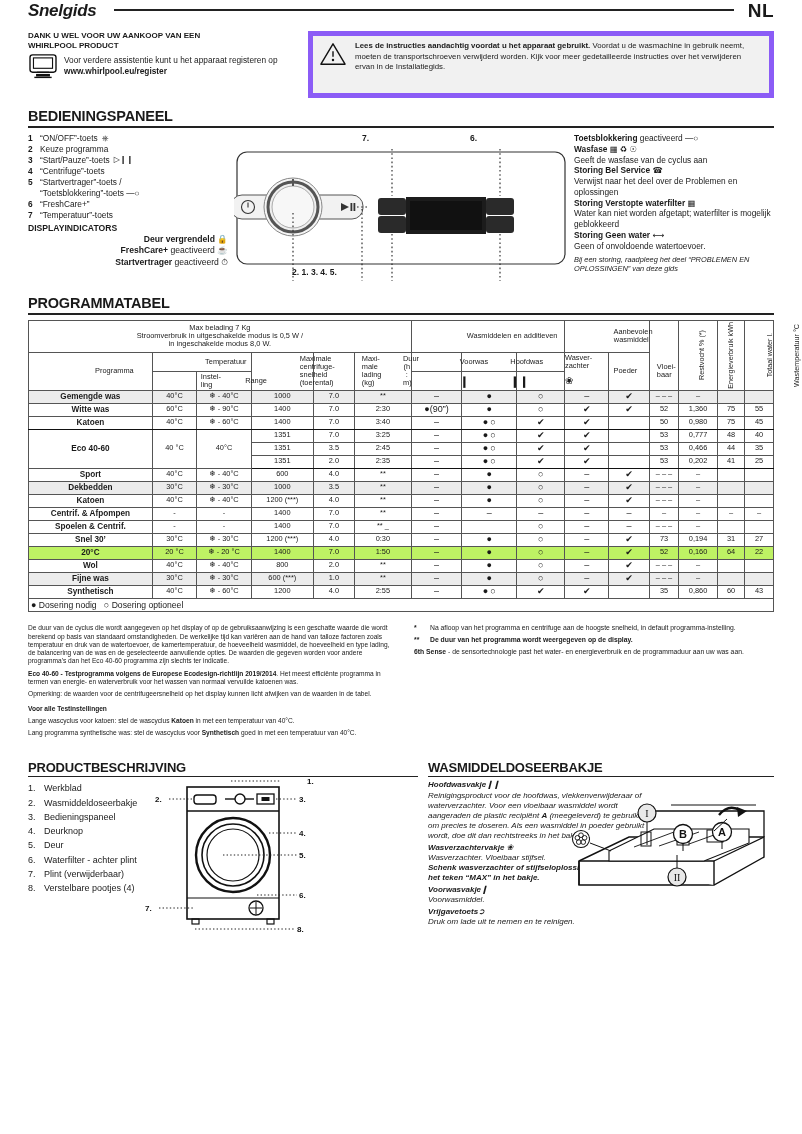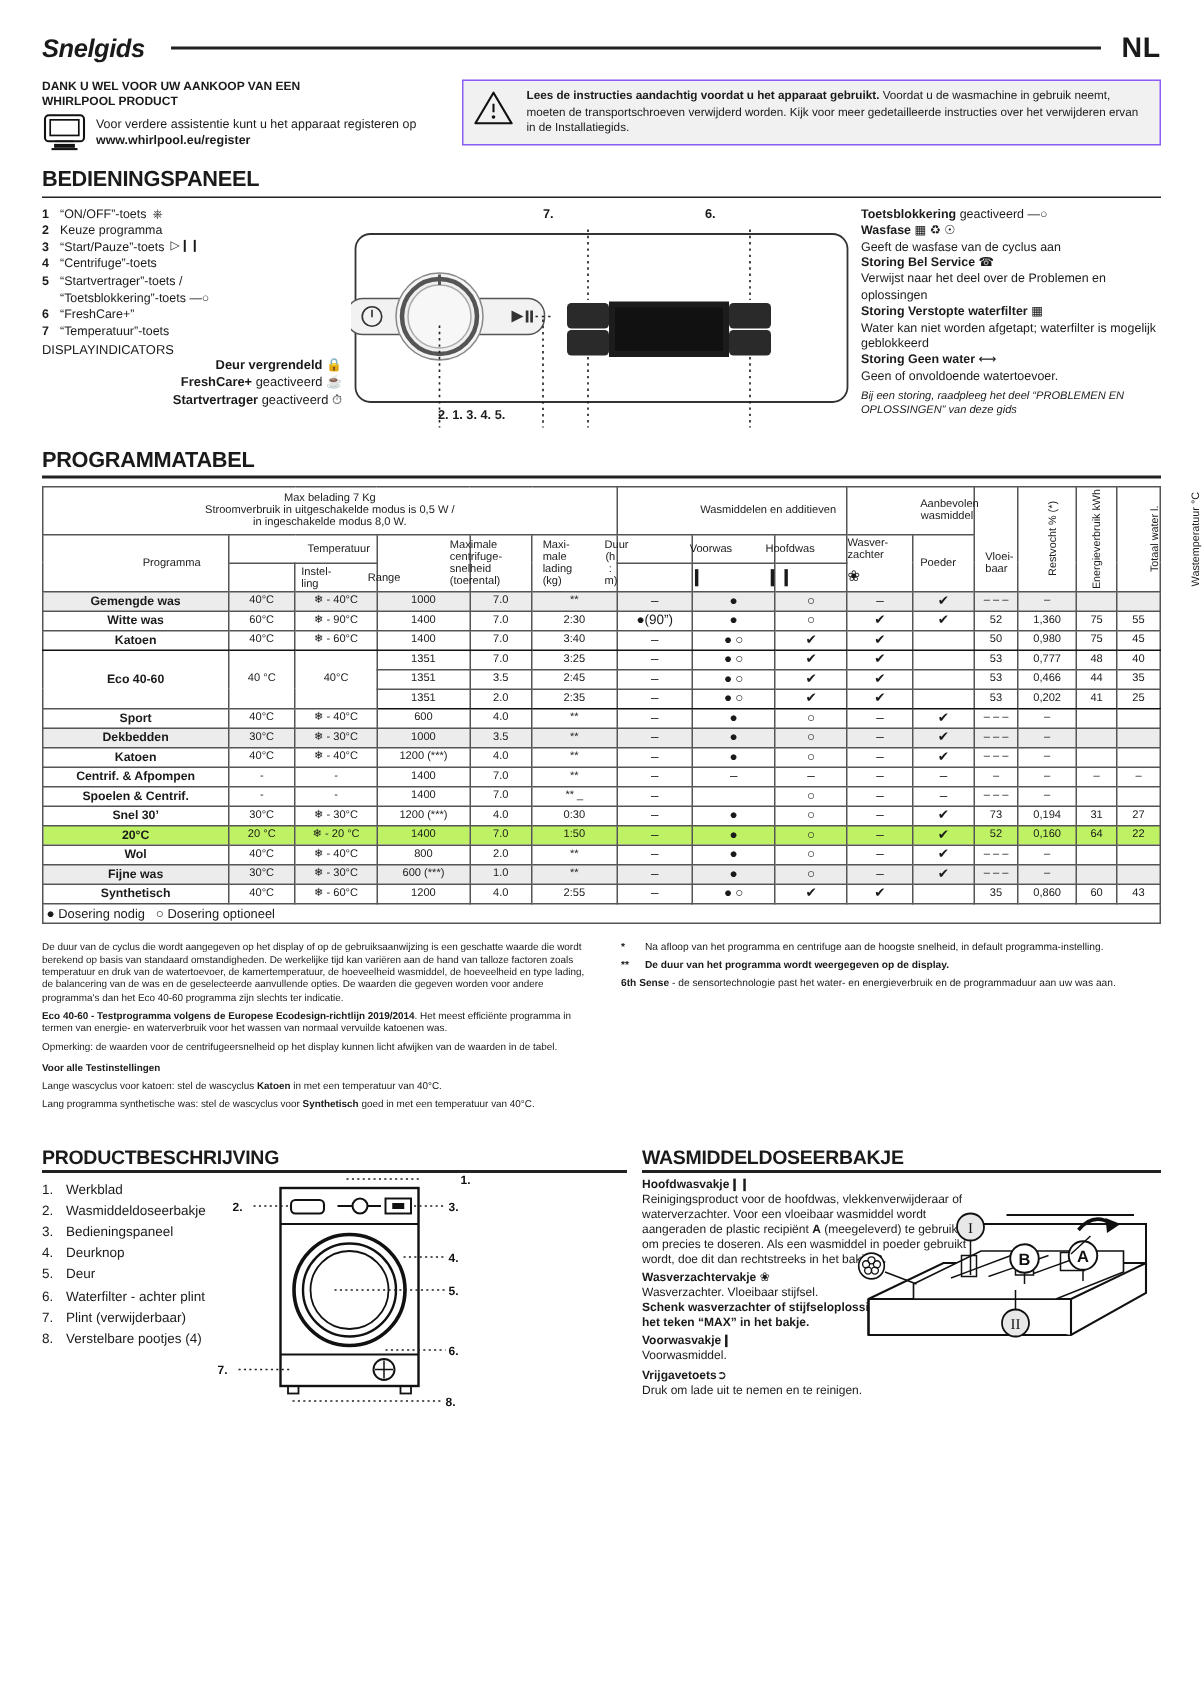--- a/index.html
+++ b/index.html
@@ -7,52 +7,52 @@
   body {
     width: 802px; height: 1134px;
     background:#fff; color:#1a1a1a;
     font-family:"Liberation Sans", sans-serif;
     font-size:8px; line-height:1.18;
     position:relative; overflow:hidden;
   }
   .page { position:relative; width:802px; height:1134px; padding:0 28px; }
 
   
-  .hdr { display:flex; align-items:center; padding-top:22px; }
+  .hdr { display:flex; align-items:center; }
   .hdr-title { font-size:17px; font-weight:bold; font-style:italic; letter-spacing:-.3px; }
   .hdr-rule { flex:1; height:2px; background:#222; margin:0 14px 2px 18px; }
   .hdr-lang { font-size:19px; font-weight:bold; letter-spacing:.5px; }
 
   
   .intro { display:flex; margin-top:9px; gap:12px; align-items:flex-start; }
   .intro-left { width:268px; }
   .intro-left .t1 { font-weight:bold; font-size:8px; line-height:1.25; }
   .reg-row { display:flex; gap:6px; margin-top:3px; align-items:flex-start; }
   .monitor { width:30px; height:26px; flex:0 0 auto; }
   .reg-txt { font-size:8.3px; line-height:1.3; padding-top:1px;}
   .reg-txt b { font-weight:bold; }
-  .warnbox { flex:1; border:1px solid #8b5cf6; background:#f1f1f1; display:flex;
-             gap:8px; padding:5px 8px 6px 6px; }
+  .warnbox { flex:1; border:5px solid #8b5cf6; background:#f1f1f1; display:flex;
+             gap:8px; padding:5px 8px 21px 6px; }
   .warn-ico { width:28px; height:26px; flex:0 0 auto; }
   .warnbox .wt { font-size:7.8px; line-height:1.32; }
   .warnbox .wt b { font-weight:bold; }
 
   
   .sec-title { font-size:14.5px; font-weight:bold; letter-spacing:-.2px; margin:10px 0 0 0; }
   .sec-title.small { font-size:13px; }
   .sec-rule { height:1.6px; background:#222; margin-top:1px; }
 
   
   .cp { display:flex; margin-top:5px; gap:6px; }
   .cp-left { width:200px; }
   .cp-left ol { margin:0; padding:0; list-style:none; }
   .cp-left li { font-size:8.3px; line-height:1.33; display:flex; gap:4px; }
   .cp-left li .n { font-weight:bold; width:8px; flex:0 0 auto; text-align:left;}
   .cp-sub { margin-left:12px; font-size:8.3px; line-height:1.33; }
-  .cp-head { font-weight:normal; font-size:8.6px; margin-top:2px; }
+  .cp-head { font-weight:bold; font-size:8.6px; margin-top:2px; }
   .cp-item { font-size:8.6px; line-height:1.35;text-align:right; }
   .cp-item b { font-weight:bold; }
 
   .cp-mid { flex:1; position:relative; }
   .cp-right { width:200px; font-size:8.3px; line-height:1.3; }
   .cp-right .l { margin-bottom:0px; }
   .cp-right b { font-weight:bold; }
   .cp-right .ital { font-style:italic; font-size:7.4px; line-height:1.25; margin-top:3px; }
 
   .panel-wrap { position:relative; height:150px; }
@@ -84,21 +84,21 @@
 
   
   .bottom { display:flex; margin-top:8px; gap:10px; }
   .bl { width:390px; }
   .br { flex:1; }
   .pd-list { margin:4px 0 0 0; padding:0; list-style:none; font-size:9px; line-height:1.58; }
   .pd-list li { display:flex; gap:5px; }
   .pd-list li .nn { width:11px; flex:0 0 auto; }
 
   .machine-wrap { position:relative; width:175px; height:160px; margin-left:2px; }
-  .dd-txt { font-size:8px; line-height:1.26; }
+  .dd-txt { font-size:8px; line-height:1.26;font-style:italic; }
   .dd-txt b { font-weight:bold; }
   .drawer-wrap { position:absolute; right:0px; top:22px; width:215px; height:118px; }
 
   .wm-row { display:flex; gap:6px; }
   .wm-left { width:225px; }
 </style>
 </head>
 <body>
 
 <div class="page">

